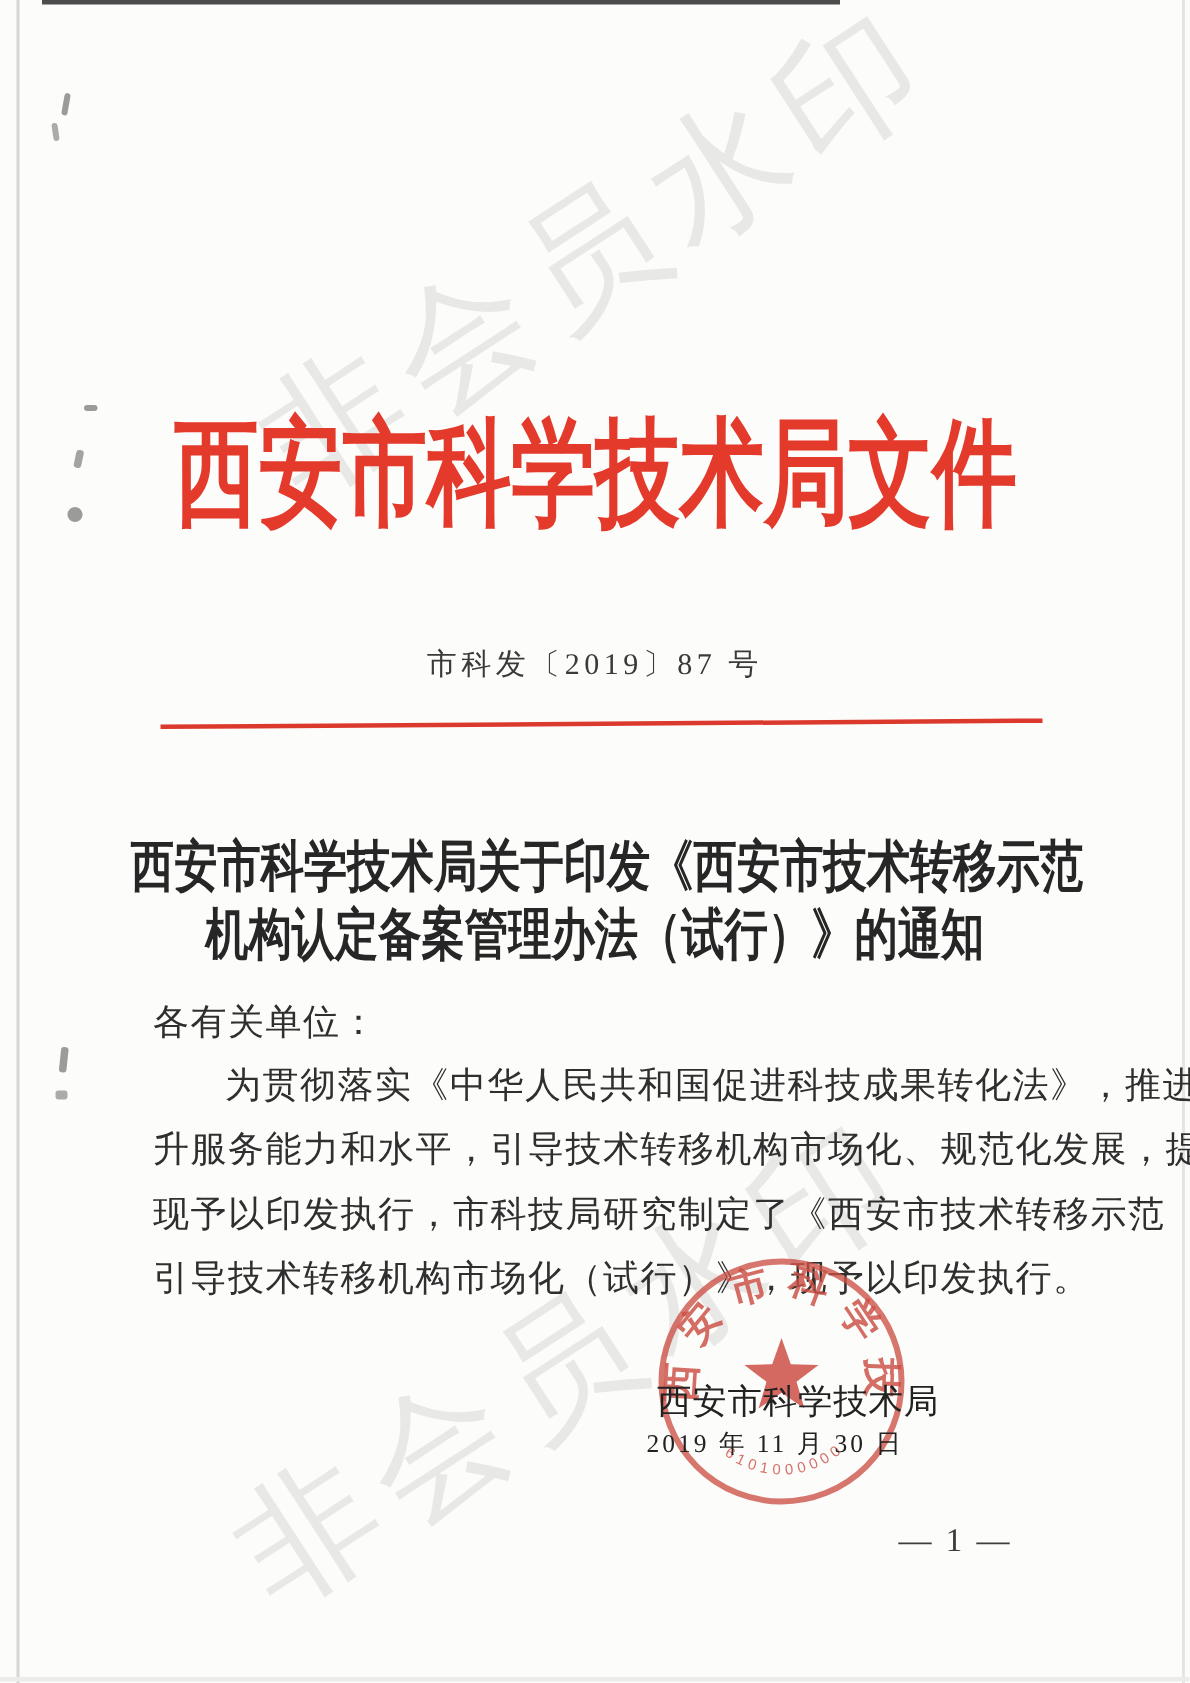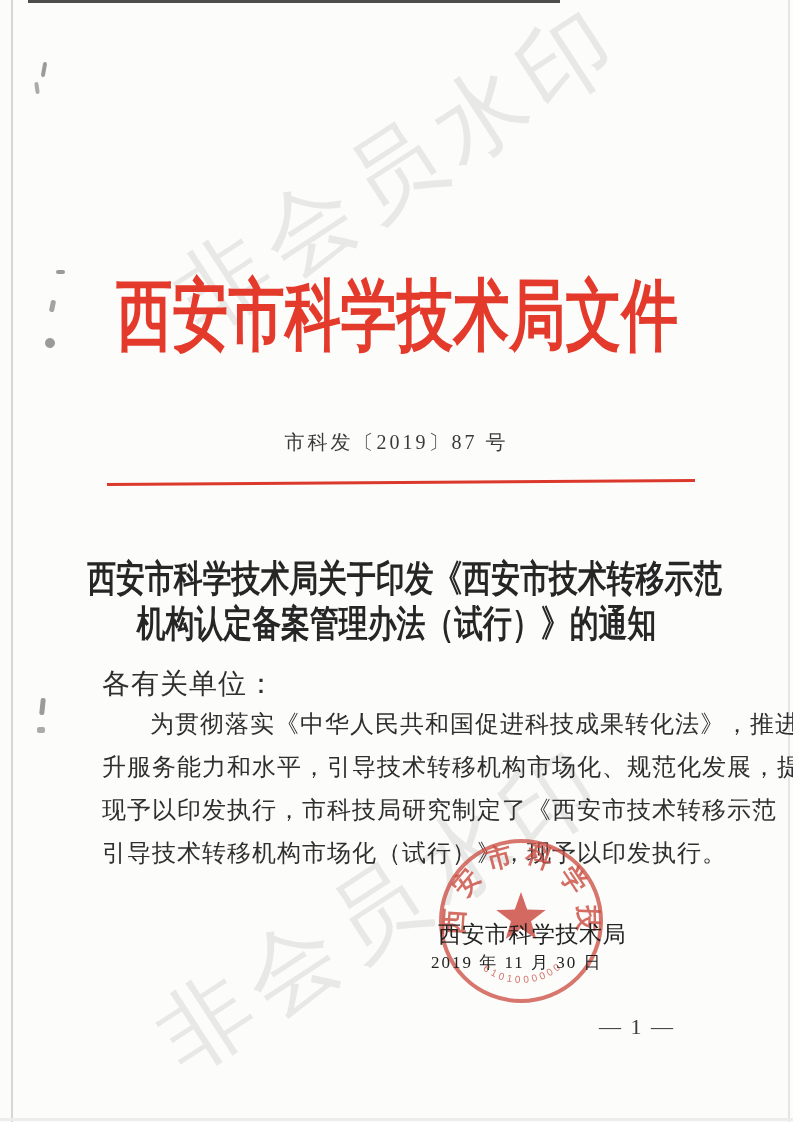--- a/index.html
+++ b/index.html
@@ -96,21 +96,21 @@
     transform: scaleX(0.78);
     transform-origin: 50% 0;
     white-space: nowrap;
     z-index: 2;
   }
   
   .salutation {
     position: absolute;
     left: 102px;
     top: 665px;
-    font-size: 28px;
+    font-size: 24px;
     letter-spacing: 1px;
     color: #2f2f2f;
     z-index: 2;
   }
   .body-text {
     position: absolute;
     left: 102px;
     top: 703px;
     width: 596px;
     font-size: 24px;

